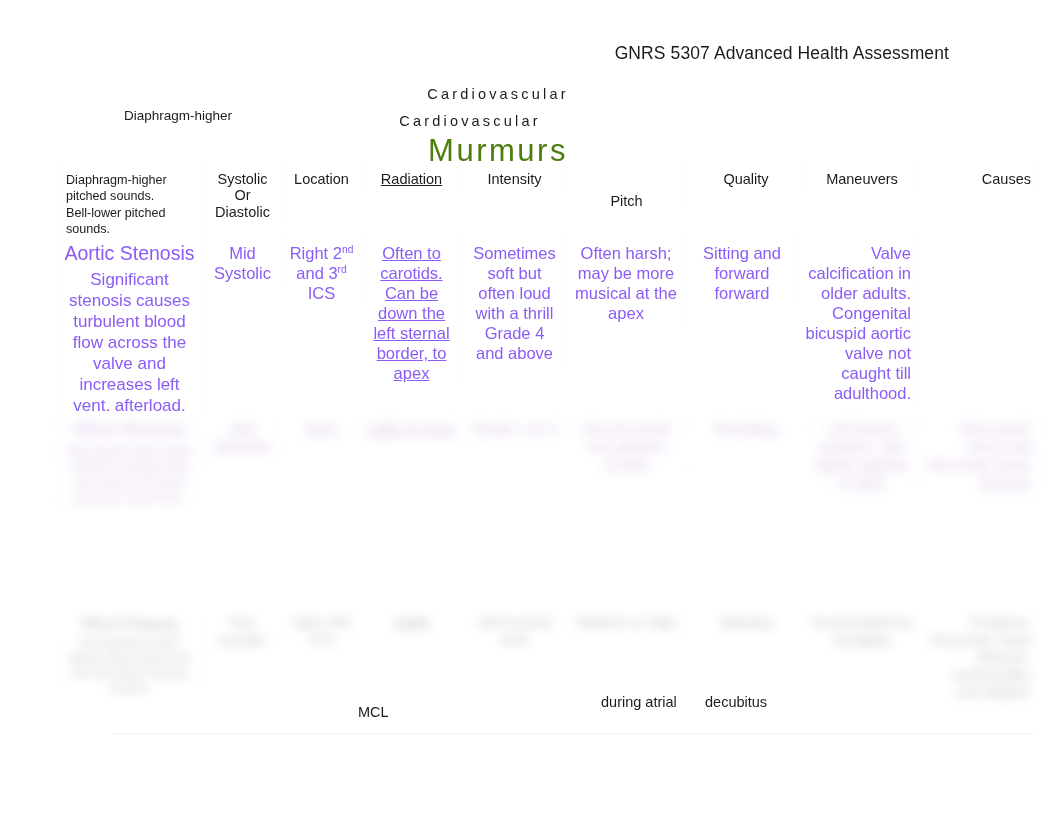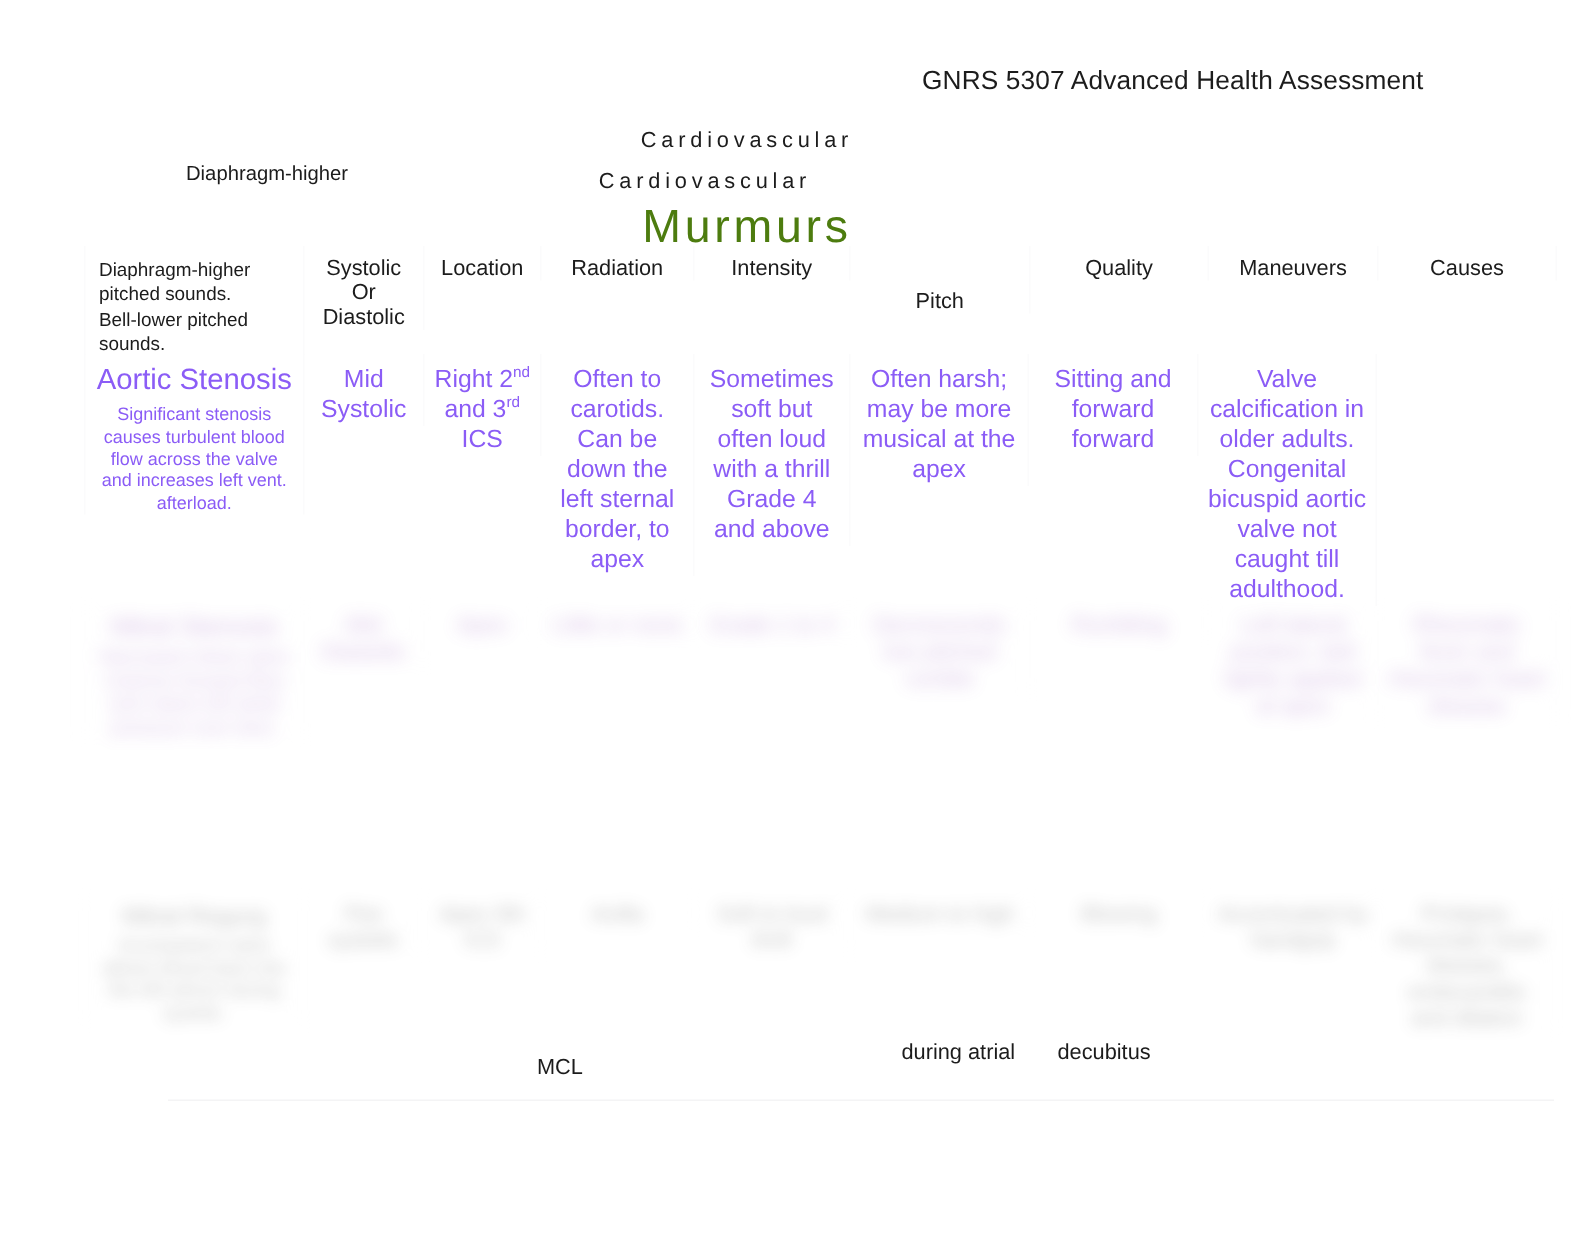--- a/index.html
+++ b/index.html
@@ -90,26 +90,26 @@
     padding: 0 6px;
     text-align: center;
     border-right: 1px solid #fbfbfc;
   }
   .cell:first-child { border-left: 1px solid #fbfbfc; }
 
   
   .c0 { width: 147px; }
   .c1 { width:  80px; }
   .c2 { width:  78px; }
-  .c3 { width: 102px; }
+  .c3 { width: 102px; text-decoration: underline; }
   .c4 { width: 104px; }
   .c5 { width: 120px; }
   .c6 { width: 119px; }
   .c7 { width: 113px; }
-  .c8 { width: 119px; }
+  .c8 { width: 119px; text-align: right; }
 
   
   .row-head { height: 72px; }
   .row-head .cell {
     font-size: 14.5px;
     color: #1c1c1c;
     line-height: 1.13;
     padding-top: 7px;
   }
   .row-head .c0 {
@@ -130,21 +130,21 @@
     padding-top: 8px;
   }
   .row-green .c0 { padding-top: 6px; }
   .cell-title {
     font-size: 19.5px;
     line-height: 1.22;
     display: block;
     margin-bottom: 3px;
   }
   .cell-sub {
-    font-size: 12px;
+    font-size: 17px;
     line-height: 1.24;
     display: block;
   }
   sup {
     font-size: 0.62em;
     vertical-align: super;
     line-height: 0;
   }
 
   

